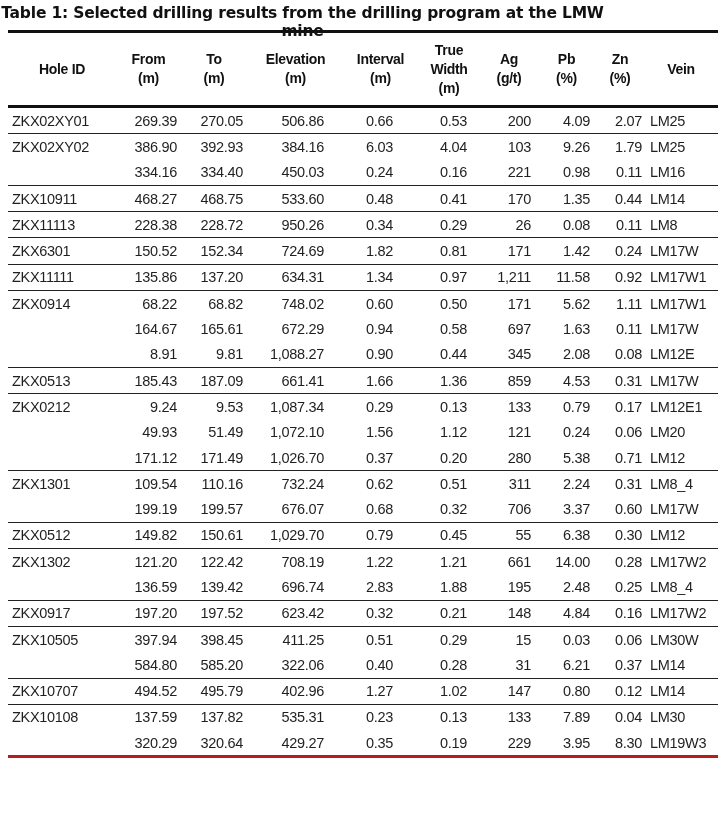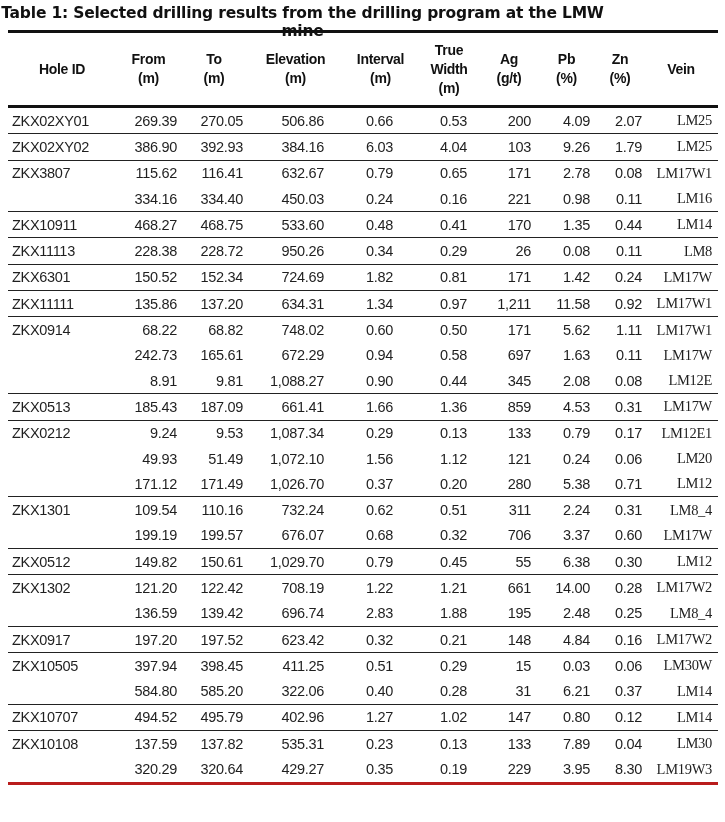--- a/index.html
+++ b/index.html
@@ -68,21 +68,21 @@
       border-top: 1.5px solid #222;
     }
     table.results tbody tr.group-start:first-child td {
       border-top: none;
     }
     table.results tbody tr.last td {
       border-bottom: 3px solid #b91c1c;
     }
     td.c-id { text-align: left; padding-left: 4px !important; margin-left: 16px; }
     td.num { text-align: right; }
-    td.c-vein { text-align: right; padding-left: 6px !important; font-family: Liberation Serif, serif; }
+    td.c-vein { text-align: left; padding-left: 6px !important; }
     col.w-id { width: 108px; }
     col.w-from { width: 65px; }
     col.w-to { width: 66px; }
     col.w-elev { width: 97px; }
     col.w-int { width: 73px; }
     col.w-tw { width: 64px; }
     col.w-ag { width: 56px; }
     col.w-pb { width: 59px; }
     col.w-zn { width: 48px; }
     col.w-vein { width: 74px; }
@@ -174,32 +174,20 @@
         <td class="num c-from">386.90</td>
         <td class="num c-to">392.93</td>
         <td class="num c-elev">384.16</td>
         <td class="num c-int">6.03</td>
         <td class="num c-tw">4.04</td>
         <td class="num c-ag">103</td>
         <td class="num c-pb">9.26</td>
         <td class="num c-zn">1.79</td>
         <td class="c-vein">LM25</td>
       </tr>
-      <tr class="group-start">
-        <td class="c-id">ZKX3807</td>
-        <td class="num c-from">115.62</td>
-        <td class="num c-to">116.41</td>
-        <td class="num c-elev">632.67</td>
-        <td class="num c-int">0.79</td>
-        <td class="num c-tw">0.65</td>
-        <td class="num c-ag">171</td>
-        <td class="num c-pb">2.78</td>
-        <td class="num c-zn">0.08</td>
-        <td class="c-vein">LM17W1</td>
-      </tr>
       <tr>
         <td class="c-id"></td>
         <td class="num c-from">334.16</td>
         <td class="num c-to">334.40</td>
         <td class="num c-elev">450.03</td>
         <td class="num c-int">0.24</td>
         <td class="num c-tw">0.16</td>
         <td class="num c-ag">221</td>
         <td class="num c-pb">0.98</td>
         <td class="num c-zn">0.11</td>
@@ -260,21 +248,21 @@
         <td class="num c-elev">748.02</td>
         <td class="num c-int">0.60</td>
         <td class="num c-tw">0.50</td>
         <td class="num c-ag">171</td>
         <td class="num c-pb">5.62</td>
         <td class="num c-zn">1.11</td>
         <td class="c-vein">LM17W1</td>
       </tr>
       <tr>
         <td class="c-id"></td>
-        <td class="num c-from">242.73</td>
+        <td class="num c-from">164.67</td>
         <td class="num c-to">165.61</td>
         <td class="num c-elev">672.29</td>
         <td class="num c-int">0.94</td>
         <td class="num c-tw">0.58</td>
         <td class="num c-ag">697</td>
         <td class="num c-pb">1.63</td>
         <td class="num c-zn">0.11</td>
         <td class="c-vein">LM17W</td>
       </tr>
       <tr>

